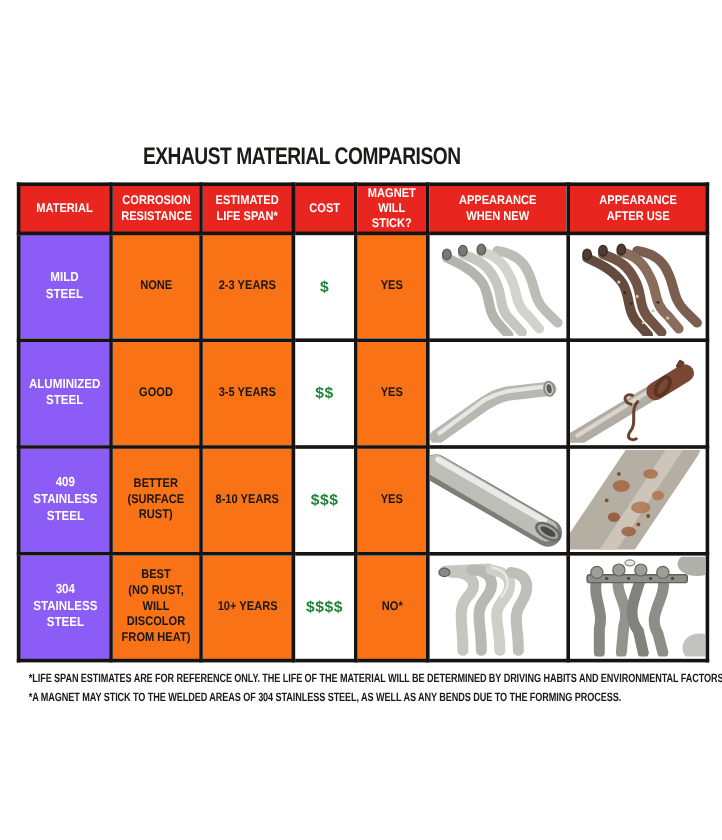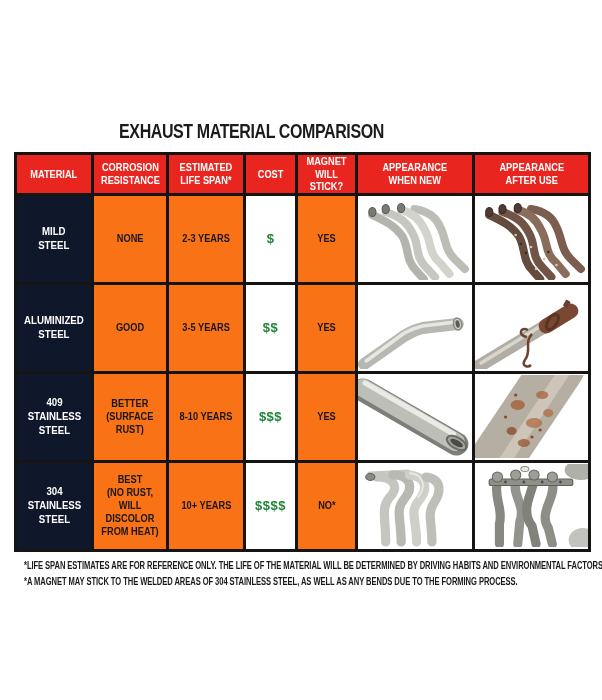--- a/index.html
+++ b/index.html
@@ -22,21 +22,21 @@
     border:3px solid #151413; padding:0; text-align:center; vertical-align:middle;
     overflow:hidden;
   }
   thead tr { height:40px; }
   tbody tr { height:89px; }
   thead th {
     background:#e8251f; color:#ffffff; font-size:10.5px; font-weight:bold;
     line-height:1.2;
   }
   td.material {
-    background:#0f172a; color:#ffffff; font-size:11px; font-weight:bold;
+    background:#8b5cf6; color:#ffffff; font-size:11px; font-weight:bold;
     line-height:1.25;
   }
   td.val { background:#f97316; color:#171715; font-size:10.5px; font-weight:bold; line-height:1.25; }
   td.cost { background:#ffffff; color:#1f8536; font-size:13px; font-weight:bold; letter-spacing:0.5px; }
   .cond2 { display:inline-block; transform:scaleX(0.88); white-space:pre-line; }
   td.photo { background:#ffffff; }
   td.photo svg { display:block; width:100%; height:83px; }
 
   .footnotes {
     position:absolute; left:24px; top:558px; width:760px;

